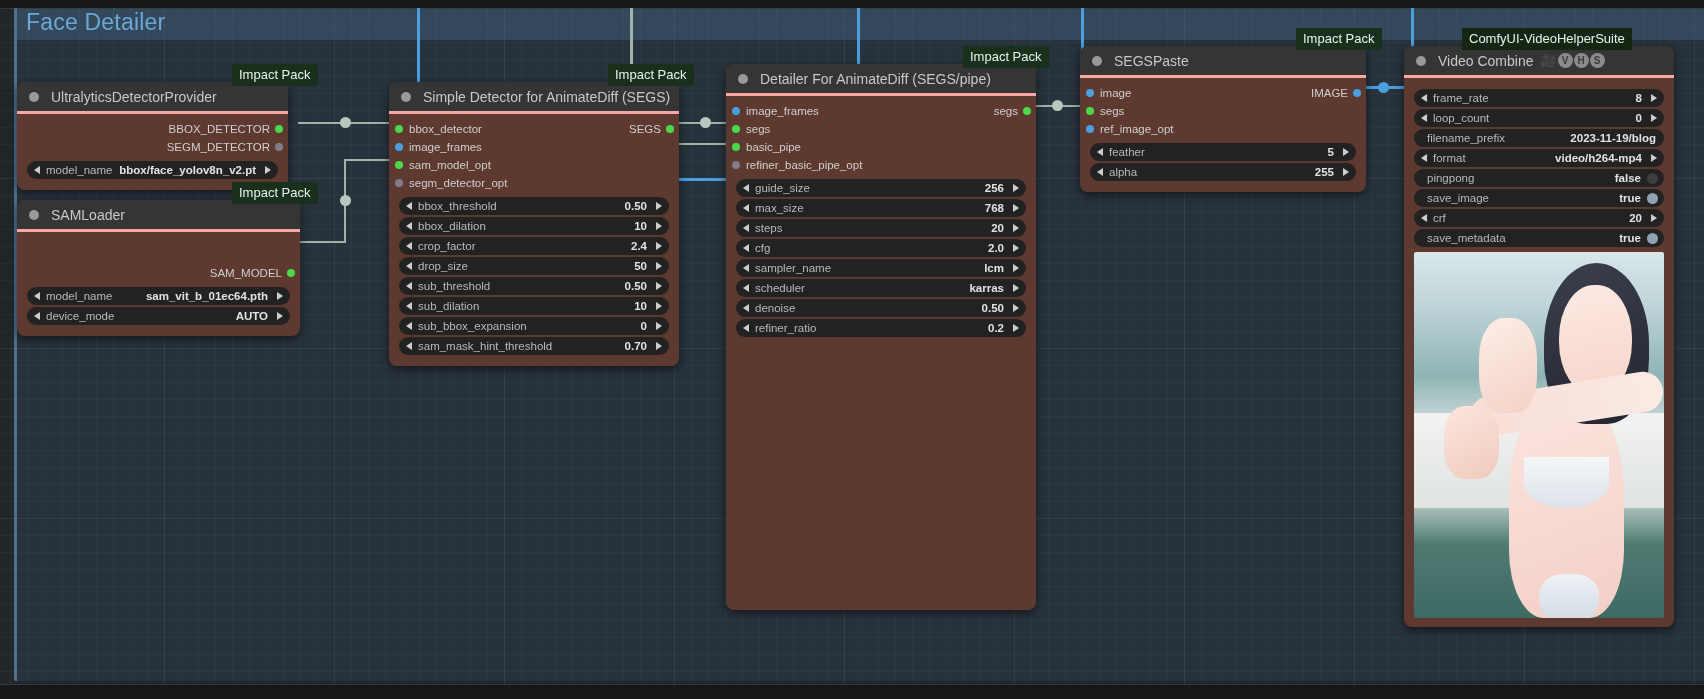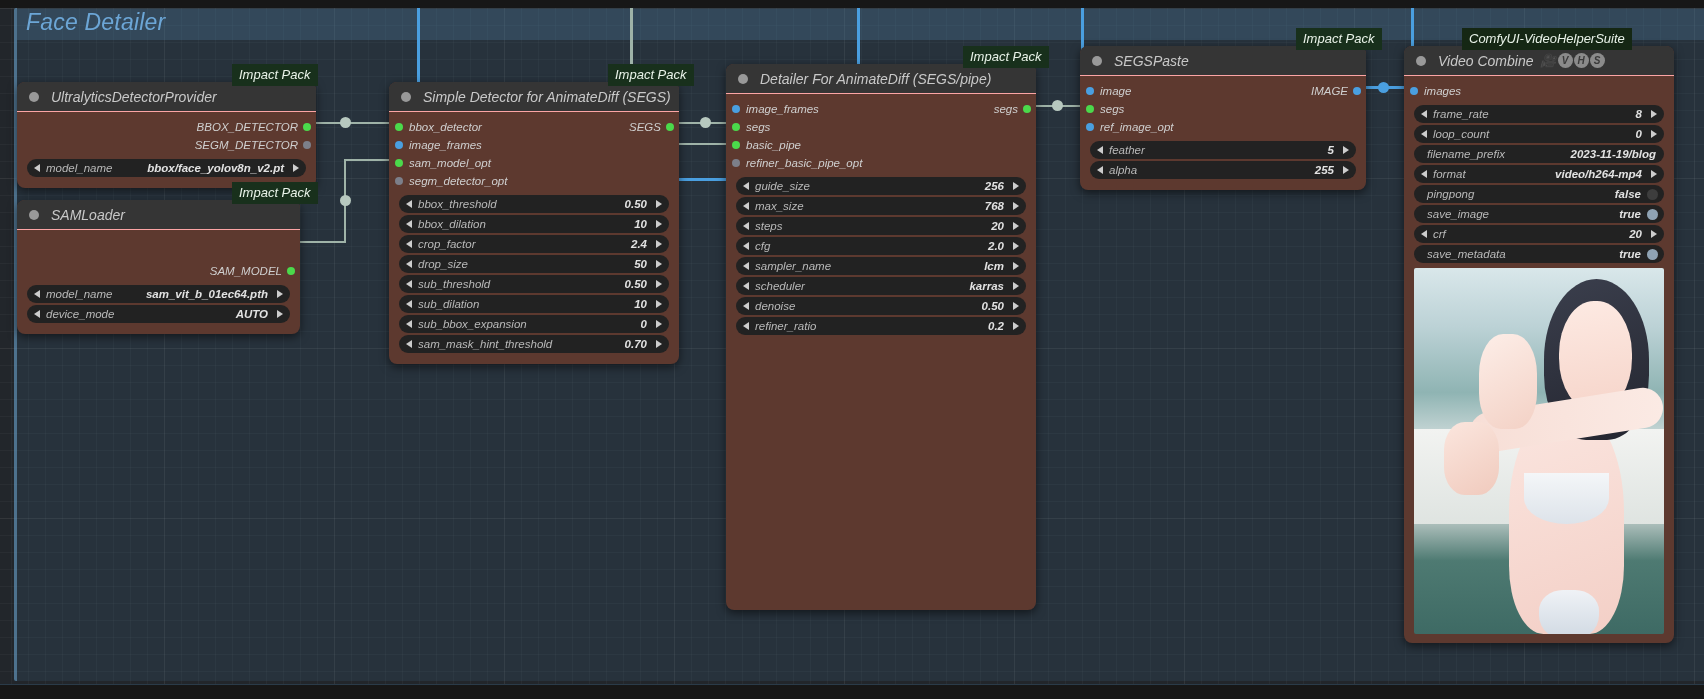--- a/index.html
+++ b/index.html
@@ -12,21 +12,20 @@
   #canvas{
     position:absolute;inset:0;
     background-color:#22262b;
     background-image:
       linear-gradient(to right, rgba(255,255,255,.030) 1px, transparent 1px),
       linear-gradient(to bottom, rgba(255,255,255,.030) 1px, transparent 1px),
       linear-gradient(to right, rgba(255,255,255,.045) 1px, transparent 1px),
       linear-gradient(to bottom, rgba(255,255,255,.045) 1px, transparent 1px);
     background-size:17px 17px,17px 17px,170px 170px,170px 170px;
     background-position:-6px 8px,-6px 8px,-6px 8px,-6px 8px;
-    font-style:italic;
   }
   #canvas::before{
     content:"";position:absolute;left:0;top:0;right:0;height:8px;
     background:#171717;z-index:40;
   }
   #canvas::after{
     content:"";position:absolute;left:0;bottom:0;right:0;height:14px;
     background:#171717;border-top:1px solid #2a3b49;z-index:40;
   }
 
@@ -58,21 +57,21 @@
     position:absolute;border-radius:8px;
     background:#5d392f;
     box-shadow:0 3px 10px rgba(0,0,0,.55);
     z-index:10;
     overflow:visible;
   }
   .node-header{
     height:29px;border-radius:8px 8px 0 0;
     background:#353535;
     display:flex;align-items:center;padding-left:12px;
-    border-bottom:1px solid #fca5a5;
+    border-bottom:3px solid #fca5a5;
   }
   .node-collapse{
     width:10px;height:10px;border-radius:50%;
     background:#999;flex:none;margin-right:12px;
   }
   .node-title{
     font-size:14px;color:#c8c8c8;white-space:nowrap;
     display:flex;align-items:center;gap:4px;
   }
   .vhs-badges{display:inline-flex;gap:1px;margin-left:3px;align-items:center;}
@@ -180,21 +179,21 @@
 
   <div class="link blue" style="left:670px;top:178px;width:64px;height:3px;"></div>
 
   <div class="link" style="left:1030px;top:105px;width:60px;height:2px;"></div>
   <div class="dot" style="left:1052px;top:100px;"></div>
 
   <div class="link blue" style="left:1362px;top:86px;width:44px;height:3px;"></div>
   <div class="dot blue" style="left:1378px;top:82px;"></div>
 
   <div class="pack-badge" style="left:232px;top:64px;">Impact Pack</div>
-  <div class="node" style="left:17px;top:82px;width:299px;">
+  <div class="node" style="left:17px;top:82px;width:271px;">
     <div class="node-header">
       <span class="node-collapse"></span>
       <span class="node-title">UltralyticsDetectorProvider</span>
     </div>
     <div class="node-body">
       <div class="slot">
         <span class="slot-dot out d-green"></span>
         <span class="soname">BBOX_DETECTOR</span>
       </div>
       <div class="slot">
@@ -434,24 +433,20 @@
         <span>Video Combine</span>
         <span class="vhs-badges">
           <span class="vhs-cam">🎥</span>
           <span class="vhs-b">V</span>
           <span class="vhs-b">H</span>
           <span class="vhs-b">S</span>
         </span>
       </span>
     </div>
     <div class="node-body">
-      <div class="slot">
-        <span class="slot-dot d-blue"></span>
-        <span class="sname">images</span>
-      </div>
       <div class="widget" style="margin-top:5px;">
         <span class="arr arr-l"></span>
         <span class="w-label">frame_rate</span>
         <span class="w-val">8</span>
         <span class="arr arr-r" style="margin-left:9px;"></span>
       </div>
       <div class="widget">
         <span class="arr arr-l"></span>
         <span class="w-label">loop_count</span>
         <span class="w-val">0</span>

